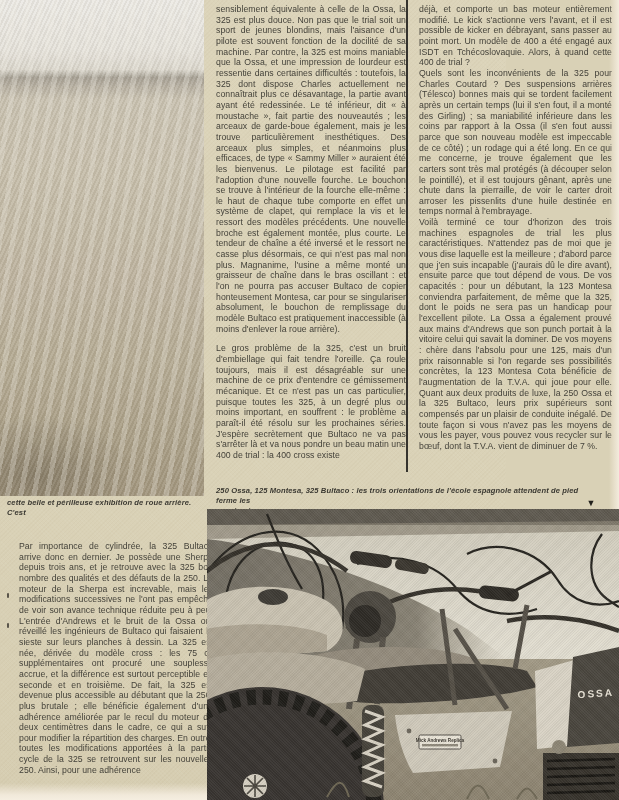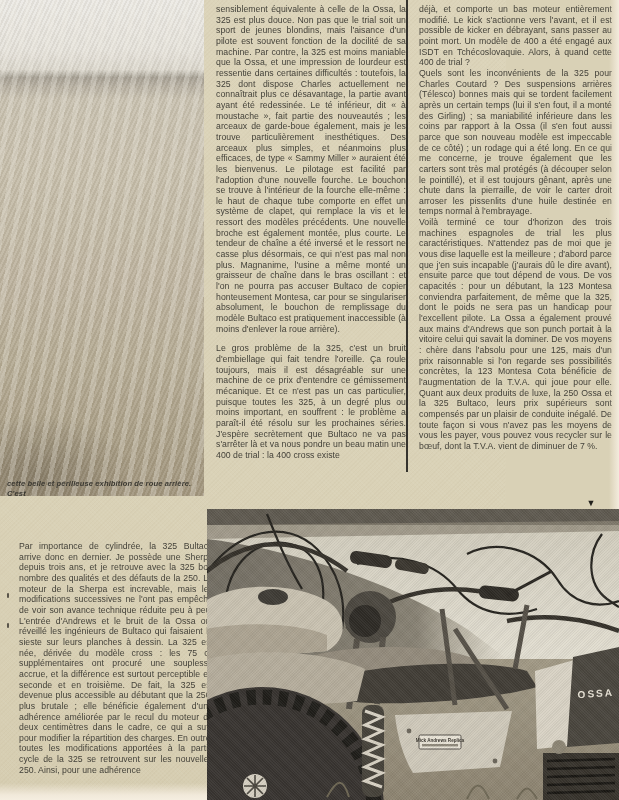--- a/index.html
+++ b/index.html
@@ -51,21 +51,21 @@
   .col2{left:419px;top:4px;width:193px;height:472px;overflow:hidden;}
   .col2 p{margin:0;}
   .col3{left:19px;top:541px;width:194px;height:244px;overflow:hidden;}
   .vrule{position:absolute;left:406px;top:0;width:1.5px;height:472px;background:#35332d;}
   
   .caption{
     position:absolute;color:#3b3932;
     font-style:italic;font-weight:700;
     font-size:7.6px;line-height:10px;letter-spacing:.1px;
   }
-  .cap-left{left:7px;top:479px;width:205px;}
+  .cap-left{left:7px;top:498px;width:205px;}
   .cap-right{left:216px;top:486px;width:372px;}
   .marker{
     position:absolute;left:584px;top:496px;width:14px;height:14px;
     color:#23211c;font-size:9px;line-height:14px;text-align:center;font-style:normal;
   }
   
   .edge-right{
     position:absolute;left:609px;top:0;width:10px;height:509px;
     background:linear-gradient(90deg, rgba(0,0,0,0), rgba(248,240,228,.85));
   }
@@ -90,20 +90,24 @@
   <div class="vrule"></div>
 
   <div class="col col2">
     <p>déjà, et comporte un bas moteur entièrement modifié. Le kick s'actionne vers l'avant, et il est possible de kicker en débrayant, sans passer au point mort. Un modèle de 400 a été engagé aux ISDT en Tchécoslovaquie. Alors, à quand cette 400 de trial ?</p>
     <p>Quels sont les inconvénients de la 325 pour Charles Coutard ? Des suspensions arrières (Télesco) bonnes mais qui se tordent facilement après un certain temps (lui il s'en fout, il a monté des Girling) ; sa maniabilité inférieure dans les coins par rapport à la Ossa (il s'en fout aussi parce que son nouveau modèle est impeccable de ce côté) ; un rodage qui a été long. En ce qui me concerne, je trouve également que les carters sont très mal protégés (à découper selon le pointillé), et il est toujours gênant, après une chute dans la pierraille, de voir le carter droit arroser les pissenlits d'une huile destinée en temps normal à l'embrayage.</p>
     <p>Voilà terminé ce tour d'horizon des trois machines espagnoles de trial les plus caractéristiques. N'attendez pas de moi que je vous dise laquelle est la meilleure ; d'abord parce que j'en suis incapable (j'aurais dû le dire avant), ensuite parce que tout dépend de vous. De vos capacités : pour un débutant, la 123 Montesa conviendra parfaitement, de même que la 325, dont le poids ne sera pas un handicap pour l'excellent pilote. La Ossa a également prouvé aux mains d'Andrews que son punch portait à la vitoire celui qui savait la dominer. De vos moyens : chère dans l'absolu pour une 125, mais d'un prix raisonnable si l'on regarde ses possibilités concrètes, la 123 Montesa Cota bénéficie de l'augmentation de la T.V.A. qui joue pour elle. Quant aux deux produits de luxe, la 250 Ossa et la 325 Bultaco, leurs prix supérieurs sont compensés par un plaisir de conduite inégalé. De toute façon si vous n'avez pas les moyens de vous les payer, vous pouvez vous recycler sur le bœuf, dont la T.V.A. vient de diminuer de 7 %.</p>
   </div>
 
   <div class="caption cap-left">cette belle et périlleuse exhibition de roue arrière. C'est</div>
 
+  <div class="caption cap-right">
+    <div>250 Ossa, 125 Montesa, 325 Bultaco : les trois orientations de l'école espagnole attendent de pied ferme les</div>
+    <div>« motos jaunes »</div>
+  </div>
 
   <div class="caption marker">▼</div>
 
   <div class="col col3">
     <p>Par importance de cylindrée, la 325 Bultaco arrive donc en dernier. Je possède une Sherpa depuis trois ans, et je retrouve avec la 325 bon nombre des qualités et des défauts de la 250. Le moteur de la Sherpa est increvable, mais les modifications successives ne l'ont pas empêché de voir son avance technique réduite peu à peu. L'entrée d'Andrews et le bruit de la Ossa ont réveillé les ingénieurs de Bultaco qui faisaient la sieste sur leurs planches à dessin. La 325 est née, dérivée du modèle cross : les 75 cc supplémentaires ont procuré une souplesse accrue, et la différence est surtout perceptible en seconde et en troisième. De fait, la 325 est devenue plus accessible au débutant que la 250, plus brutale ; elle bénéficie également d'une adhérence améliorée par le recul du moteur de deux centimètres dans le cadre, ce qui a suffi pour modifier la répartition des charges. En outre, toutes les modifications apportées à la partie cycle de la 325 se retrouvent sur les nouvelles 250. Ainsi, pour une adhérence</p>
   </div>
 
   <div class="margin-mark" style="left:7px;top:593px;"></div>
   <div class="margin-mark" style="left:7px;top:623px;"></div>
 

